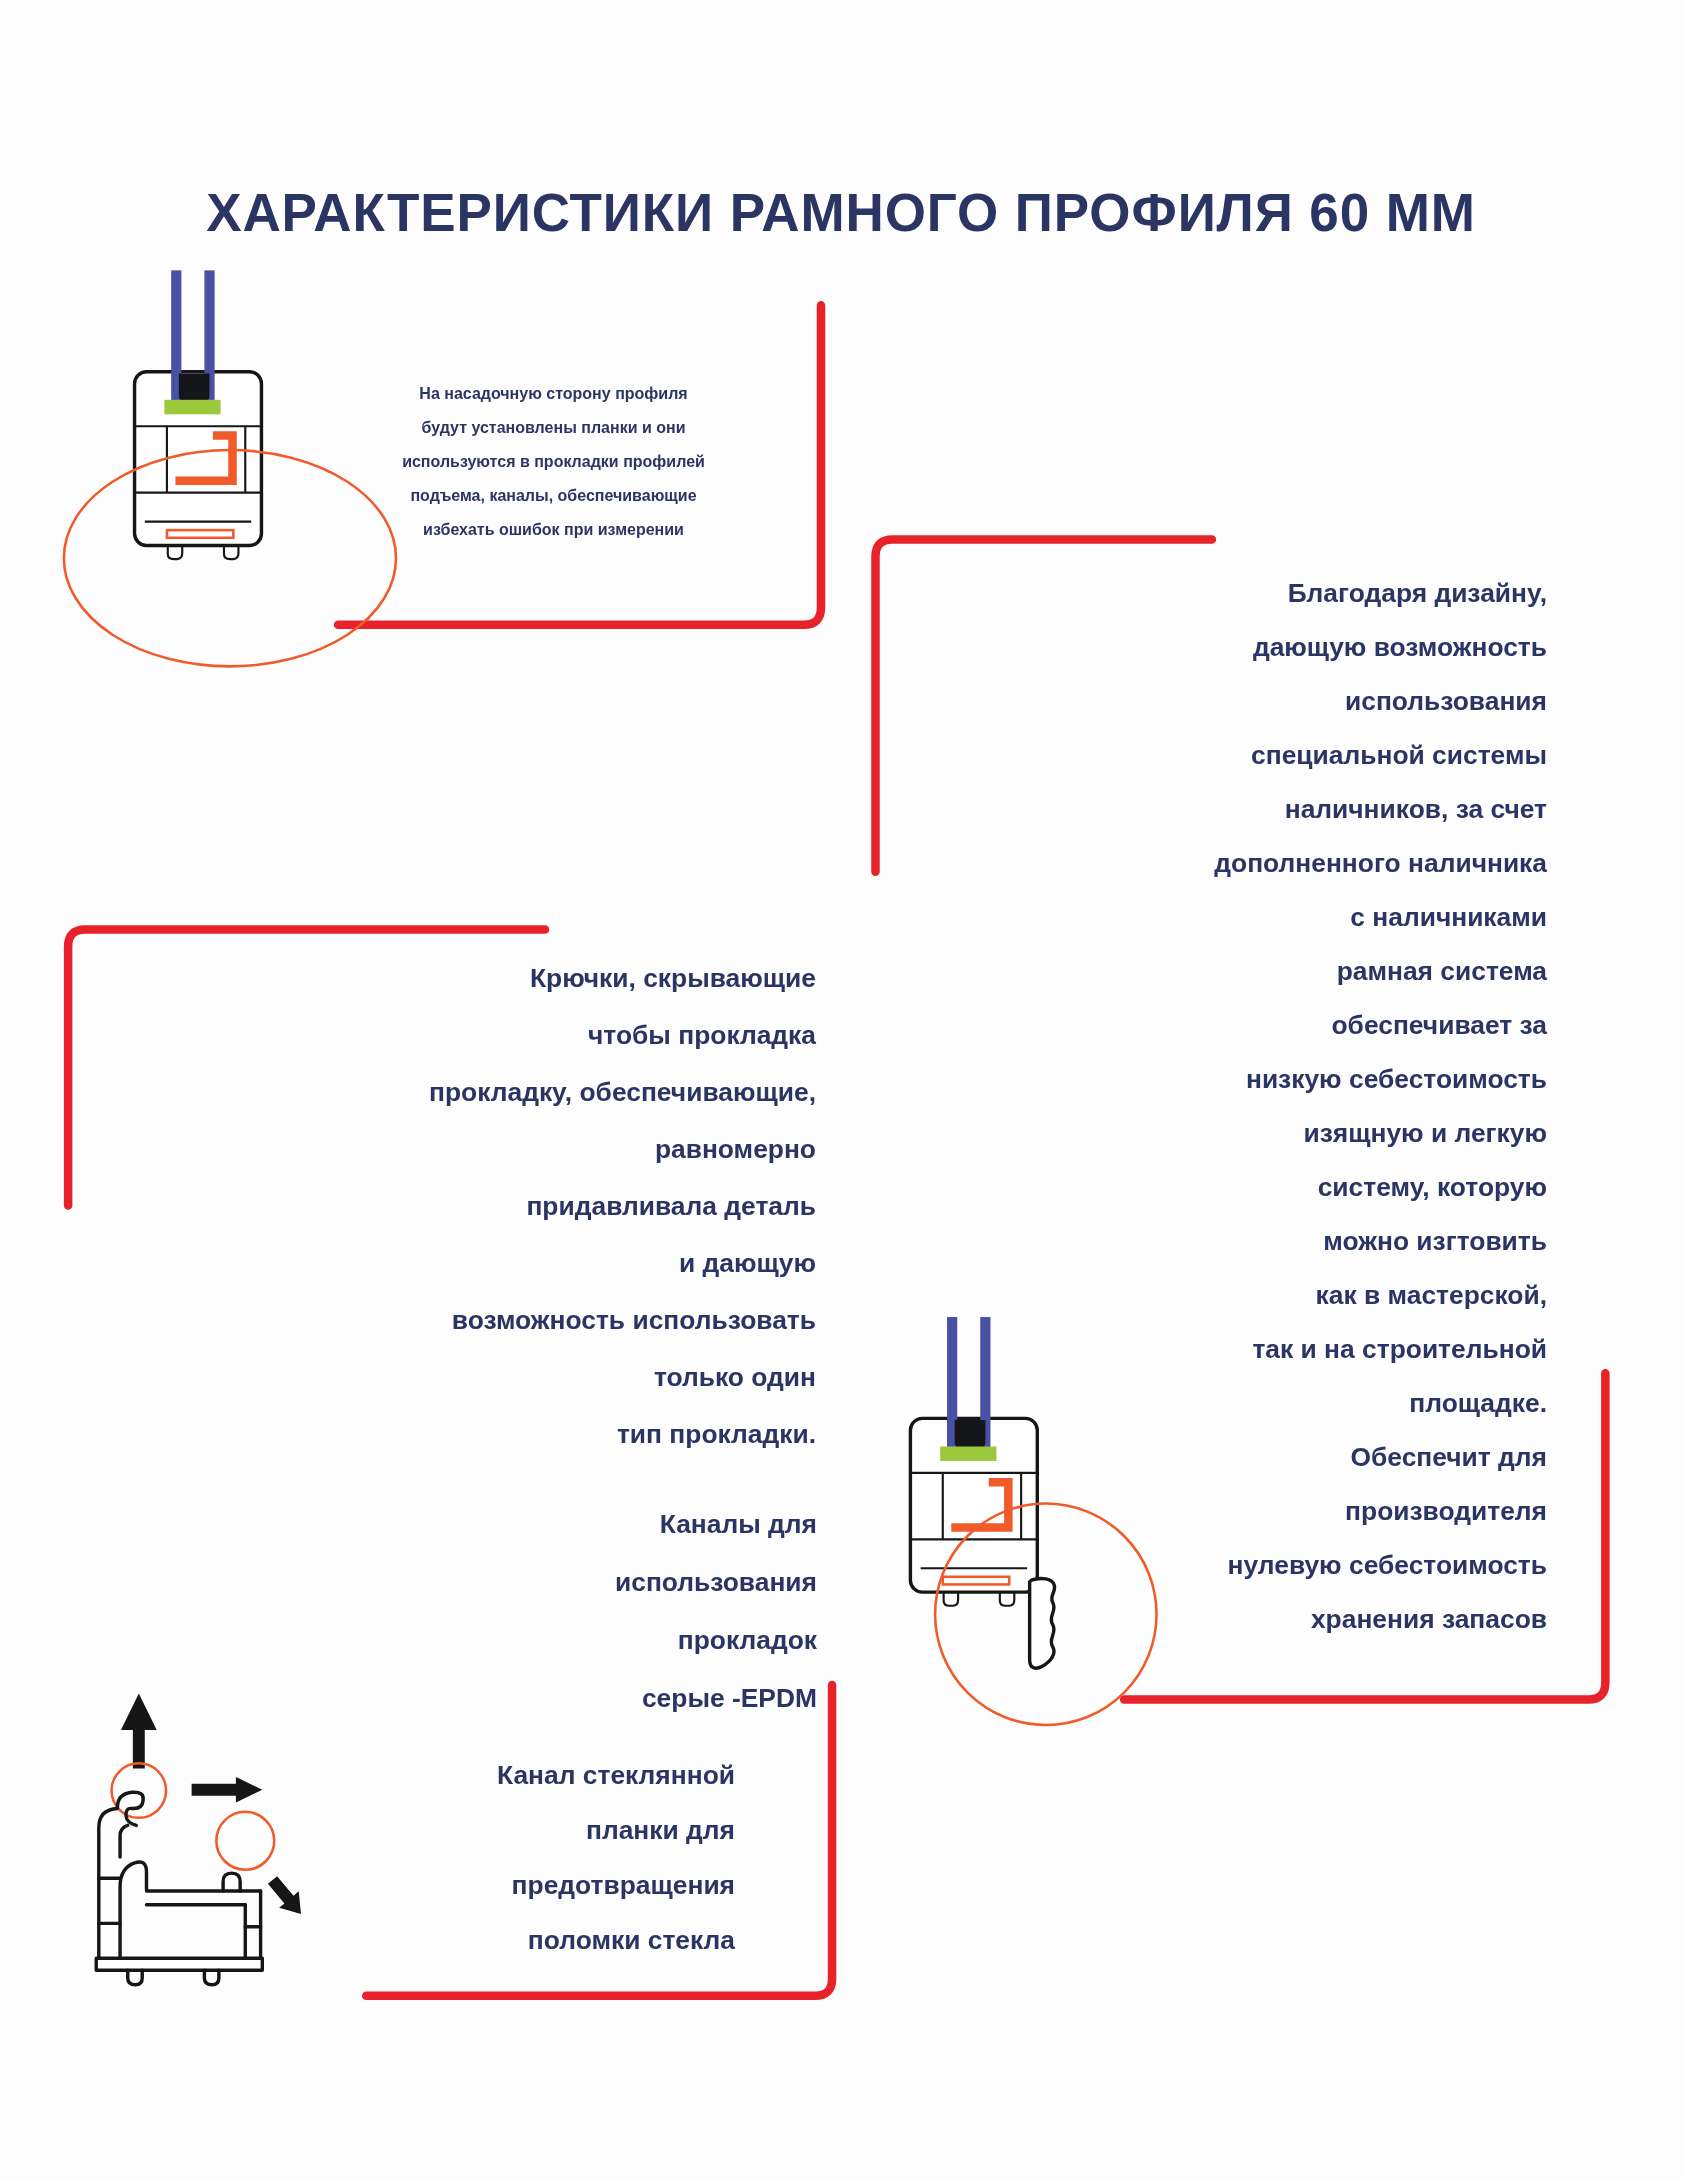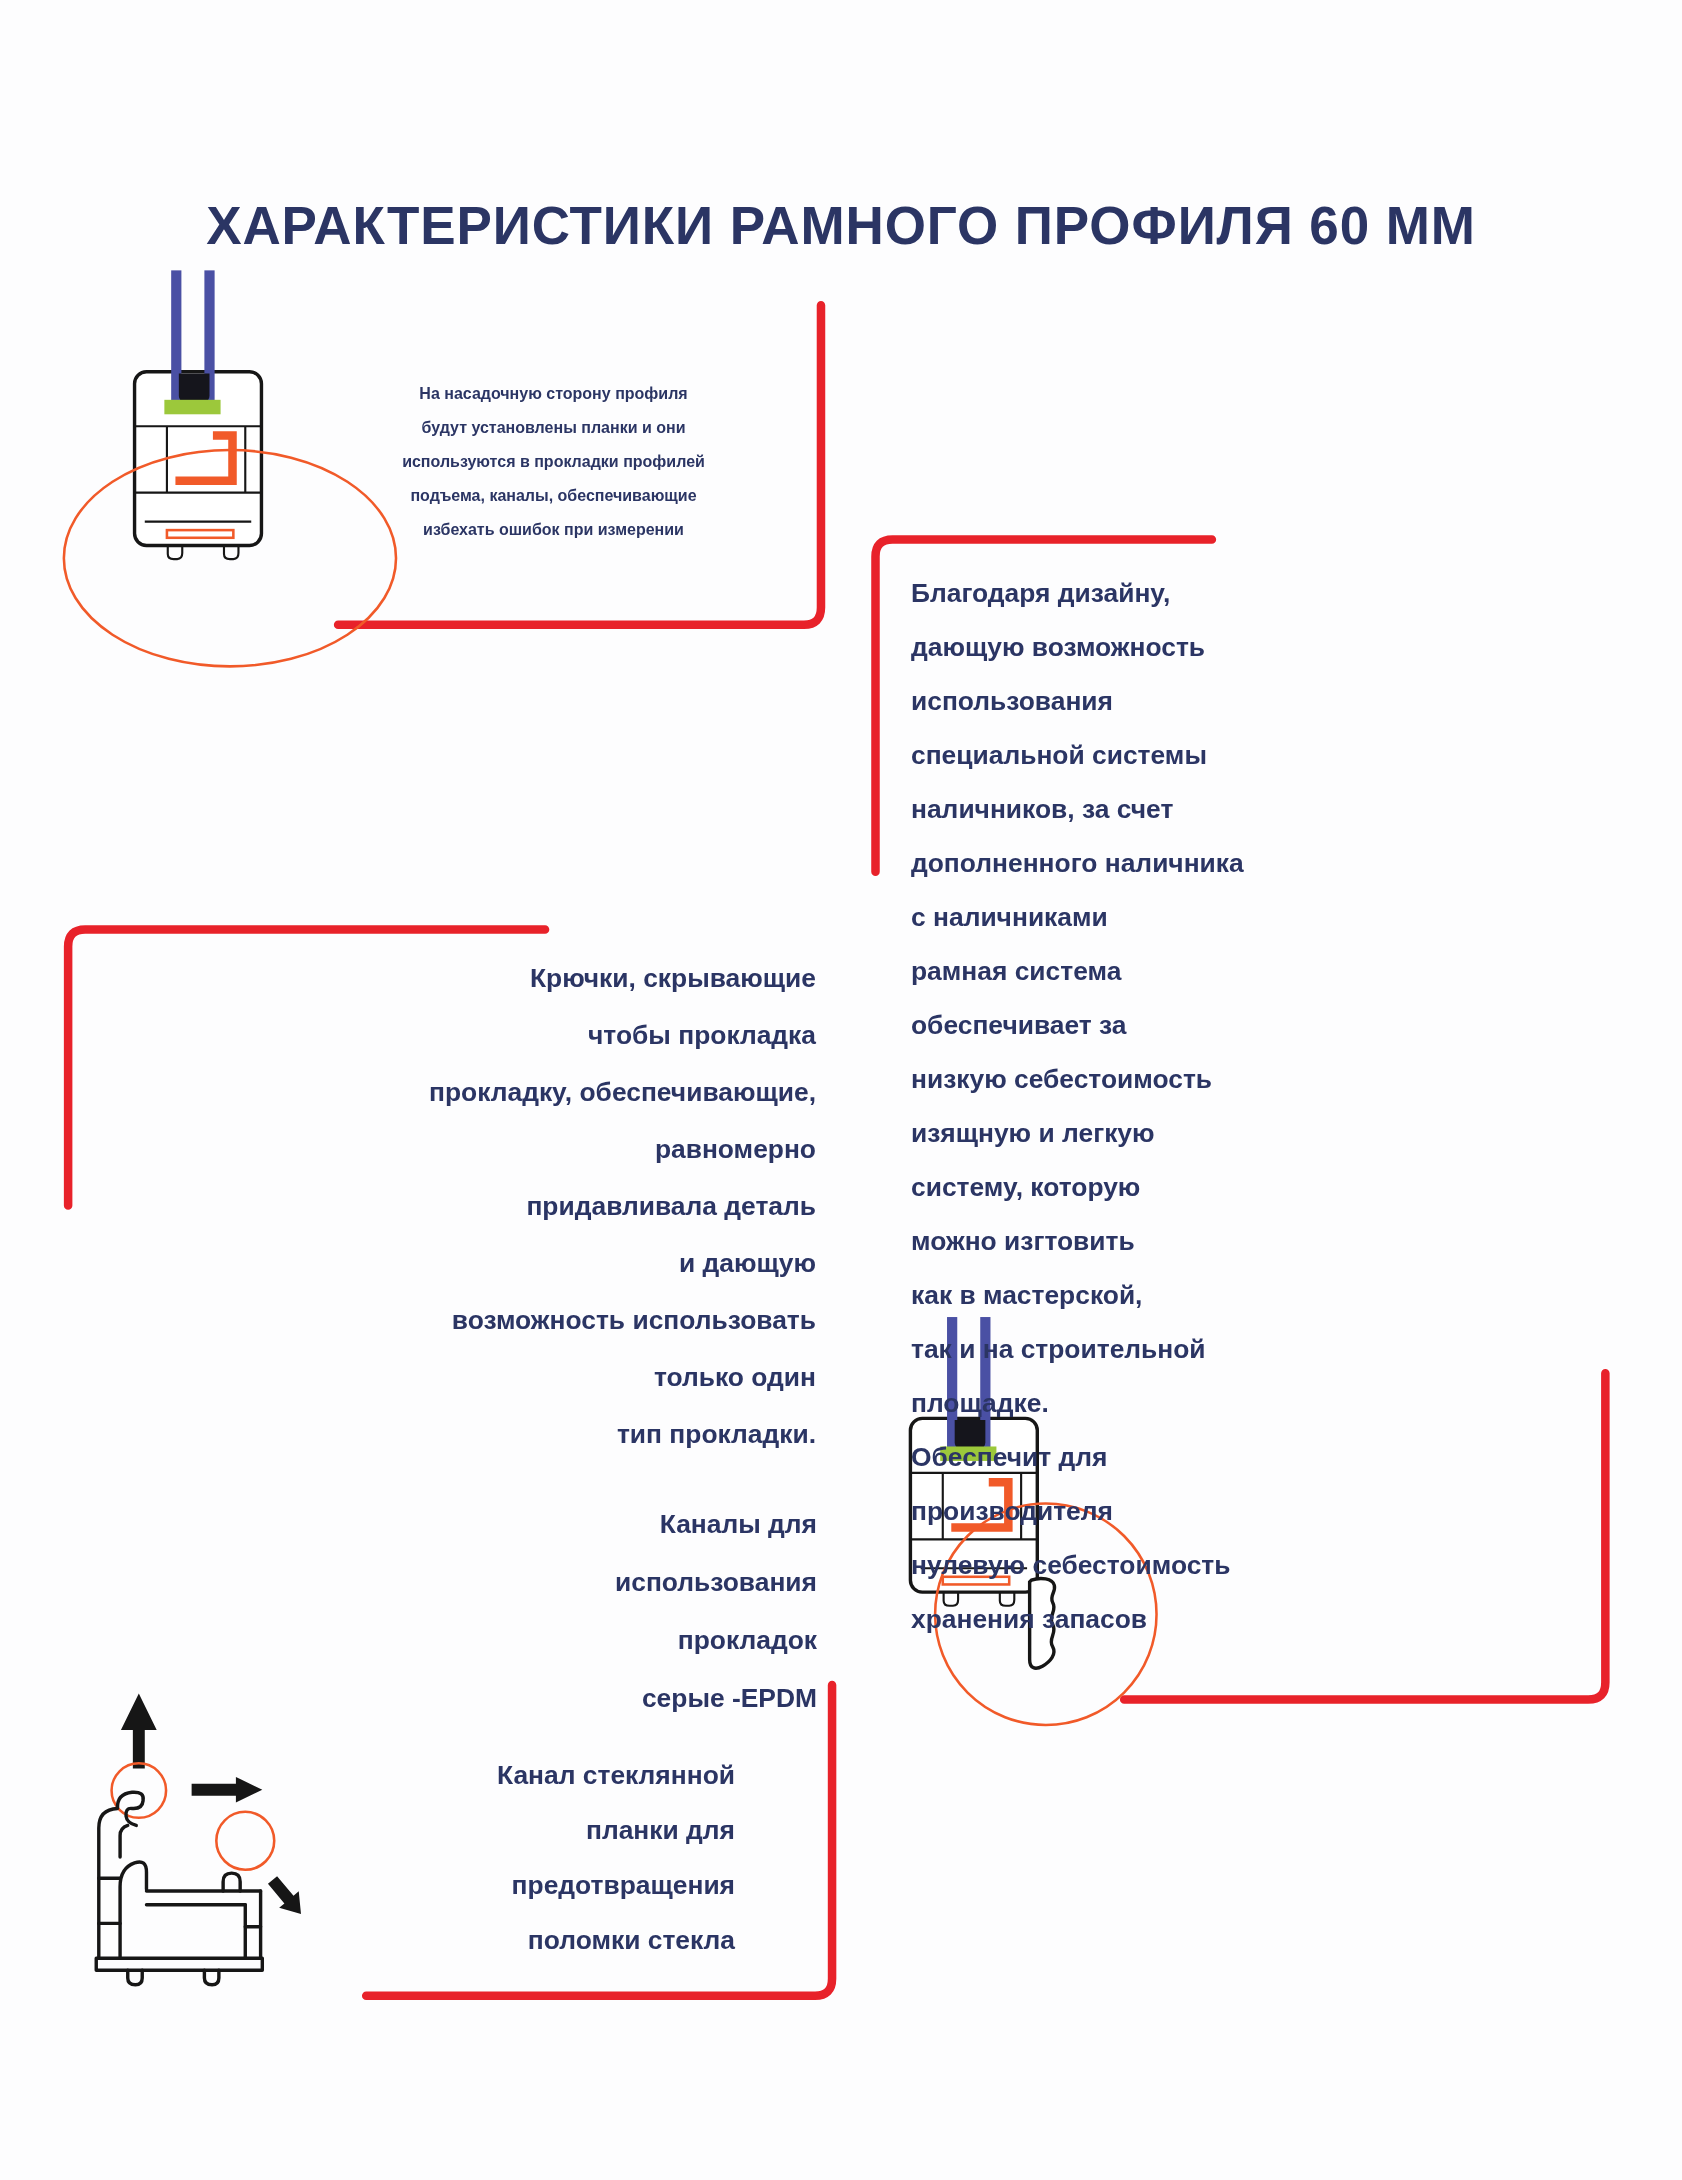--- a/index.html
+++ b/index.html
@@ -17,40 +17,40 @@
     width:1682px;
     height:2181px;
     background:var(--bg);
     font-family:"Liberation Sans", sans-serif;
     font-weight:700;
     color:var(--navy);
     overflow:hidden;
   }
   .title{
     position:absolute;
-    left:0; right:0; top:199px;
+    left:0; right:0; top:186px;
     margin:0;
     text-align:center;
     font-size:53px;
     line-height:1;
     letter-spacing:0.9px;
     color:var(--navy);
   }
   .overlay{
     position:absolute;
     left:0; top:0;
     width:1682px; height:2181px;
   }
   .note{
     position:absolute;
     font-size:26.4px;
   }
   .tline{white-space:nowrap;}
   #note-mounting{ left:315px;  top:377px;  width:477px; text-align:center; font-size:16px; line-height:34px;}
-  #note-design  { right:124px; top:566px;  width:647px;  line-height:54px;}
+  #note-design  { right:135px; top:566px;  width:647px; text-align:right;  line-height:54px;}
   #note-hooks   { right:866px;top:950px; width:554px; text-align:right;  line-height:57px;}
   #note-channels{ right:865px;top:1495px; width:443px; text-align:right;  line-height:58px;}
   #note-glass   { right:947px;top:1748px; width:443px; text-align:right;  line-height:55px;}
 
   
   .s-red   {stroke:var(--red);    fill:none; stroke-width:10; stroke-linecap:round; stroke-linejoin:round;}
   .s-orange{stroke:var(--orange); fill:none; stroke-width:3;}
   .s-ink   {stroke:var(--ink);    fill:none; stroke-width:4;  stroke-linecap:round; stroke-linejoin:round;}
   .s-ink-thin{stroke:var(--ink);  fill:none; stroke-width:2.5;}
   .f-ink   {fill:var(--ink); stroke:none;}

